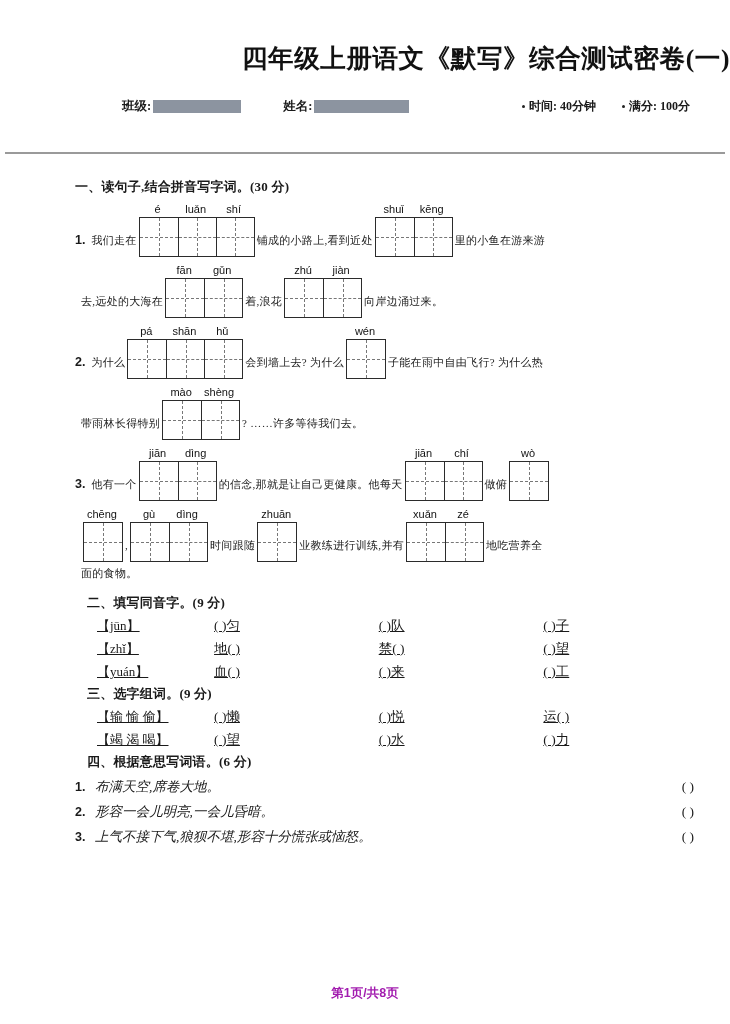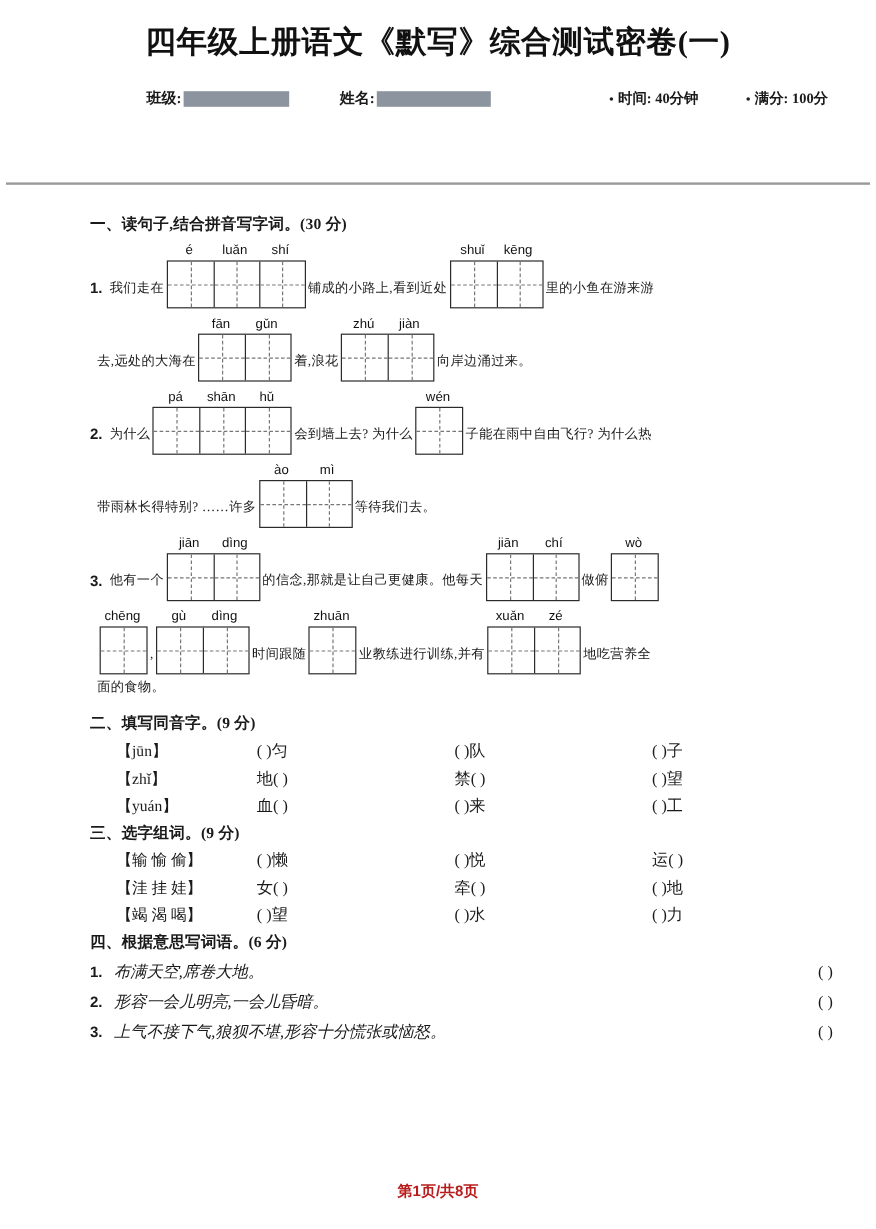--- a/index.html
+++ b/index.html
@@ -20,22 +20,22 @@
   
   .page {
     position: relative;
     width: 730px;
     height: 1024px;
     box-sizing: border-box;
   }
 
   
   .title-wrap {
-    padding-top: 20px;
-    text-align: center;
+    padding-top: 44px;
+    text-align: right;
   }
   .paper-title {
     font-family: "Liberation Serif", "DejaVu Serif", serif;
     font-weight: bold;
     font-size: 25.5px;
     letter-spacing: 0.6px;
     color: #111;
     line-height: 1.2;
   }
 
@@ -65,21 +65,21 @@
     background: #8c94a0;
     margin-left: 2px;
   }
   .redact.w1 { width: 88px; }
   .redact.w2 { width: 95px; }
   .gap-a { width: 42px; }
   .meta-group {
     margin-left: auto;
     display: flex;
     align-items: flex-end;
-    gap: 40px;
+    gap: 26px;
     padding-right: 22px;
   }
   .meta-item {
     font-size: 12px;
     font-weight: bold;
     white-space: nowrap;
   }
   .bullet {
     display: inline-block;
     width: 3px;
@@ -110,21 +110,21 @@
     padding: 0 22px 0 58px;
     box-sizing: border-box;
   }
 
   .sec-head {
     font-weight: bold;
     font-size: 13px;
     margin: 8px 0 4px 0;
     letter-spacing: 0.2px;
   }
-  .sec-head.tight { margin-top: 4px; }
+  .sec-head.tight { margin-top: 4px; margin-left: 12px; }
 
   
   .qline {
     display: flex;
     align-items: flex-end;
     font-size: 13px;
     line-height: 1;
     margin-top: 6px;
     white-space: nowrap;
   }
@@ -194,20 +194,21 @@
     border-top: 1px dashed #777;
   }
 
   
   .row-tab {
     display: flex;
     align-items: flex-end;
     font-size: 13.5px;
     margin-top: 5px;
     padding-left: 22px;
+    text-decoration: underline;
   }
   .bracket-cell {
     width: 118px;
     font-size: 13px;
     white-space: nowrap;
   }
   .ans-col {
     width: 166px;
     white-space: nowrap;
     font-size: 13.5px;
@@ -240,21 +241,21 @@
   
   .footer {
     position: absolute;
     left: 0;
     right: 0;
     bottom: 22px;
     text-align: center;
     font-family: "Liberation Sans", "DejaVu Sans", sans-serif;
     font-size: 12.5px;
     font-weight: bold;
-    color: #b91c1c;
+    color: #a21caf;
   }
 </style>
 </head>
 <body>
 
 <div class="page">
 
   <div class="title-wrap">
     <div class="paper-title">四年级上册语文《默写》综合测试密卷(一)</div>
   </div>
@@ -357,31 +358,31 @@
             </span>
             <span class="cells">
               <span class="cell"></span>
             </span>
           </span>
           <span class="txt">子能在雨中自由飞行? 为什么热</span>
         </div>
         <div class="qline">
           <span class="qnum" style="visibility: hidden;"></span>
           <span class="txt">带雨林长得特别</span>
+          <span class="gridbox">
+            <span class="pinyin-row">
+              <span class="pinyin">mào</span>
+              <span class="pinyin">shèng</span>
+            </span>
+            <span class="cells">
+              <span class="cell"></span>
+              <span class="cell"></span>
+            </span>
+          </span>
           <span class="txt">? ……许多</span>
-          <span class="gridbox">
-            <span class="pinyin-row">
-              <span class="pinyin">ào</span>
-              <span class="pinyin">mì</span>
-            </span>
-            <span class="cells">
-              <span class="cell"></span>
-              <span class="cell"></span>
-            </span>
-          </span>
           <span class="txt">等待我们去</span>
           <span class="txt">。</span>
         </div>
         <div class="qline">
           <span class="qnum">3.</span>
           <span class="txt">他有一个</span>
           <span class="gridbox">
             <span class="pinyin-row">
               <span class="pinyin">jiān</span>
               <span class="pinyin">dìng</span>
@@ -485,26 +486,20 @@
 
     <div class="sec-head tight">三、选字组词。(9 分)</div>
     <div id="section-three-body">
         <div class="row-tab">
           <span class="bracket-cell">【输  愉  偷】</span>
           <span class="ans-col">(    )懒</span>
           <span class="ans-col">(    )悦</span>
           <span class="ans-col">运(    )</span>
         </div>
         <div class="row-tab">
-          <span class="bracket-cell">【洼  挂  娃】</span>
-          <span class="ans-col">女(    )</span>
-          <span class="ans-col">牵(    )</span>
-          <span class="ans-col">(    )地</span>
-        </div>
-        <div class="row-tab">
           <span class="bracket-cell">【竭  渴  喝】</span>
           <span class="ans-col">(    )望</span>
           <span class="ans-col">(    )水</span>
           <span class="ans-col">(    )力</span>
         </div>
       </div>
 
     <div class="sec-head tight">四、根据意思写词语。(6 分)</div>
     <div id="section-four-body">
         <div class="meaning-row">

